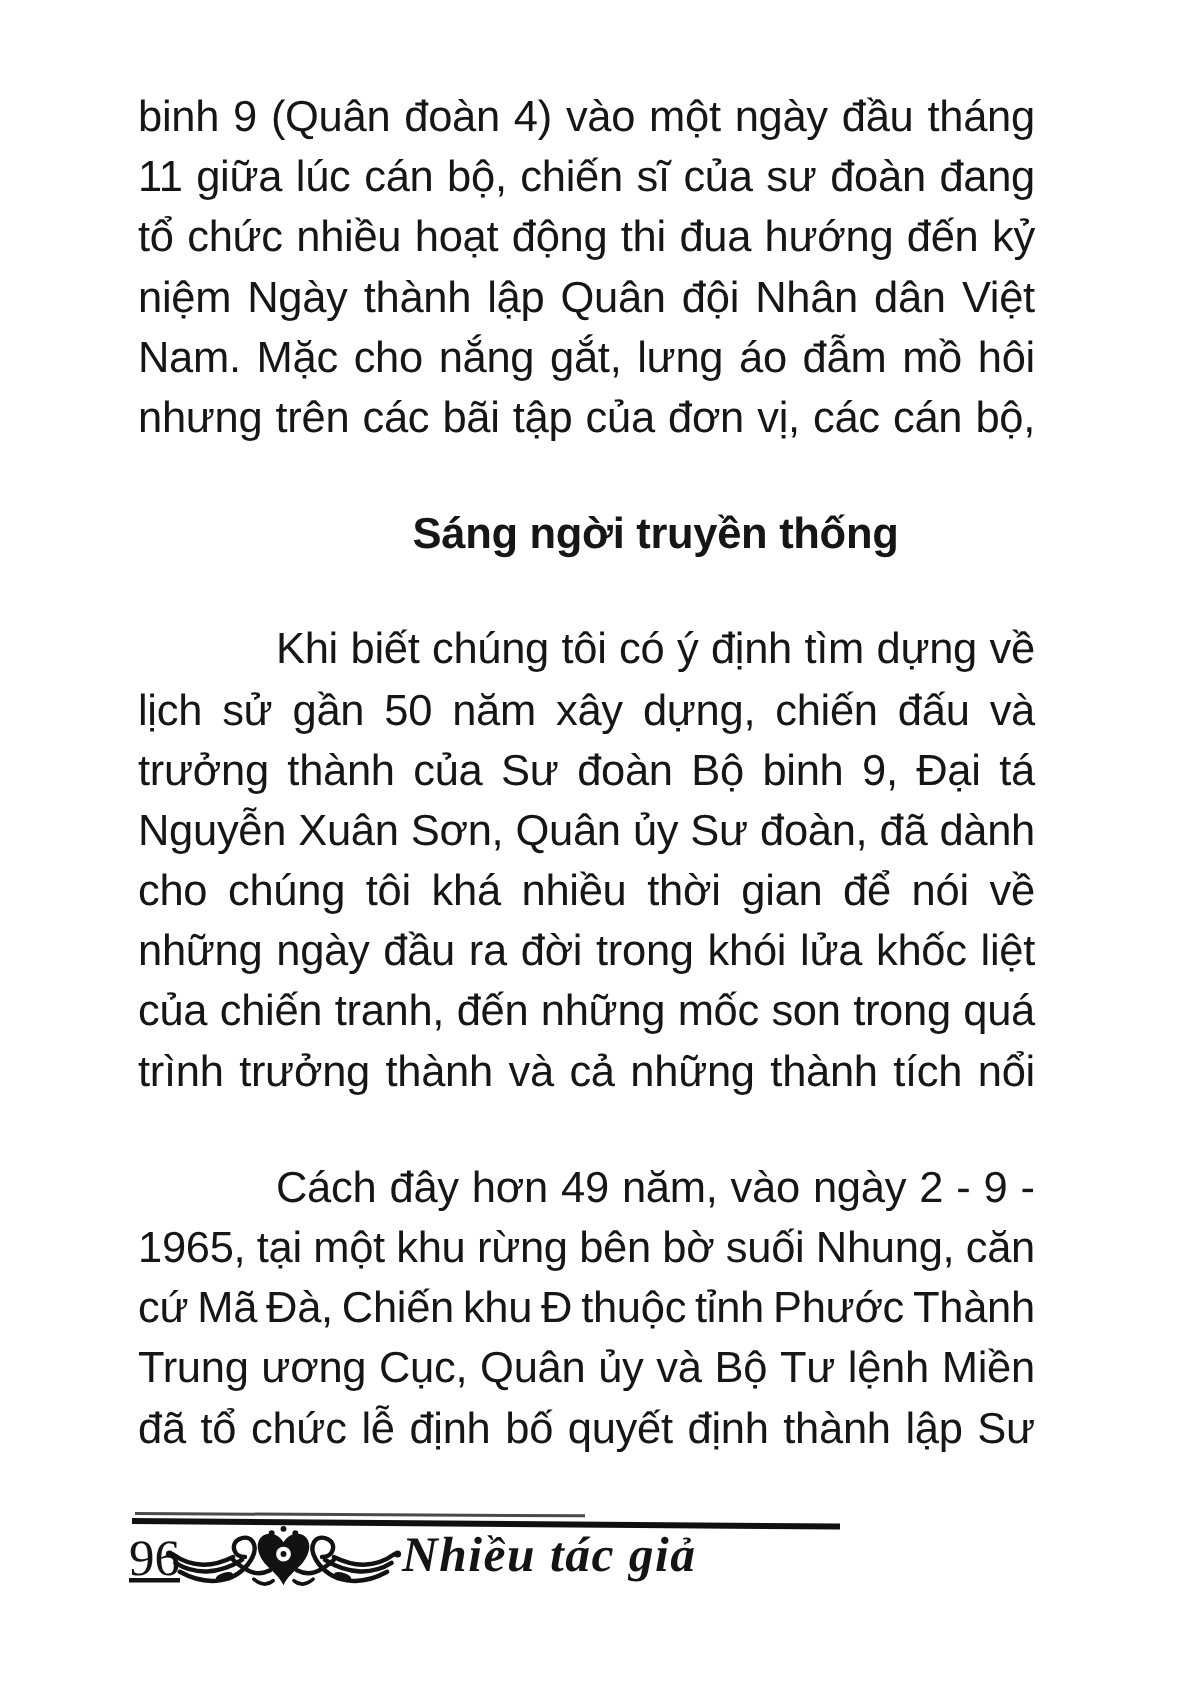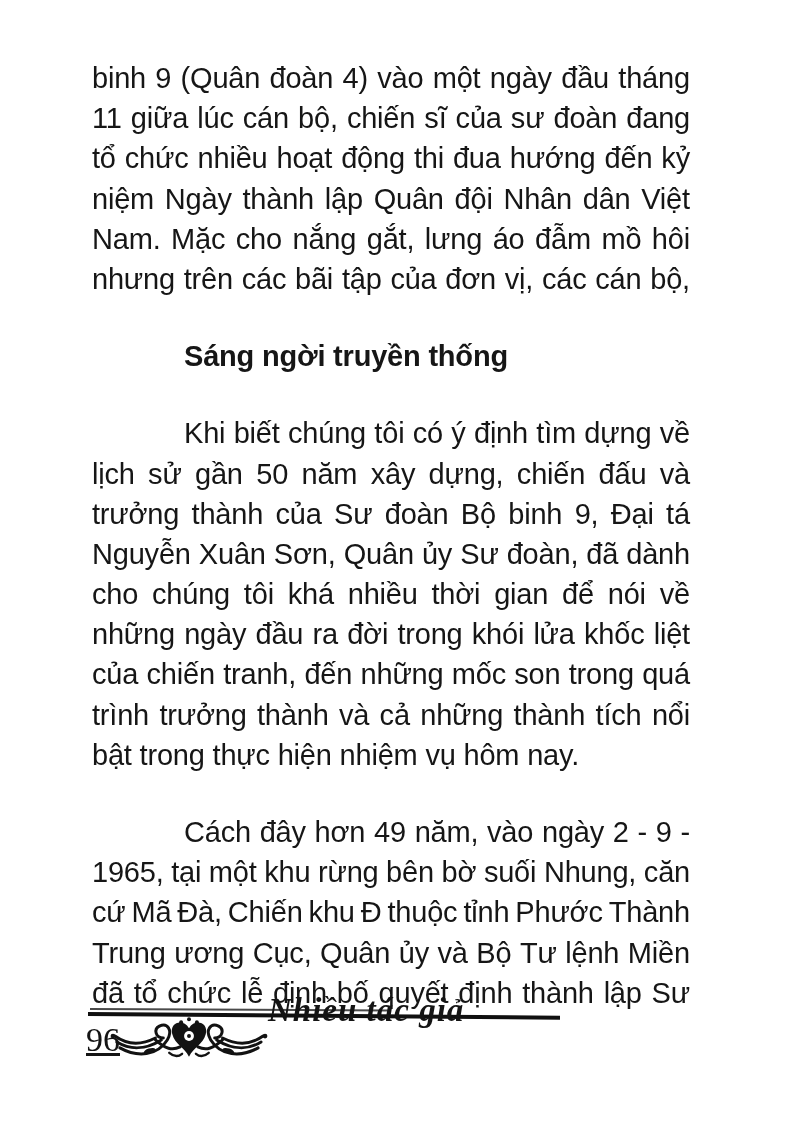--- a/index.html
+++ b/index.html
@@ -21,20 +21,21 @@
   
   .text-block {
     position: absolute;
     left: 92px;
     top: 58px;
     width: 598px;
     font-size: 29px;
     line-height: 40.2px;
     letter-spacing: -0.2px;
     font-weight: 400;
+    text-align: center;
   }
   .line {
     height: 40.2px;
     white-space: nowrap;
   }
   .line.justify {
     display: flex;
     justify-content: space-between;
     flex-wrap: nowrap;
   }
@@ -75,21 +76,21 @@
   .ornament {
     position: absolute;
     left: 110px;
     top: 1014px;
     width: 158px;
     height: 48px;
   }
   .footer-author {
     position: absolute;
     left: 268px;
-    top: 992px;
+    top: 1019px;
     font-family: "Liberation Serif", "DejaVu Serif", serif;
     font-style: italic;
     font-weight: bold;
     font-size: 33px;
     letter-spacing: 1px;
     color: #141414;
     white-space: nowrap;
   }
 </style>
 </head>
@@ -258,21 +259,20 @@
         <span>trình</span>
         <span>trưởng</span>
         <span>thành</span>
         <span>và</span>
         <span>cả</span>
         <span>những</span>
         <span>thành</span>
         <span>tích</span>
         <span>nổi</span>
       </div>
-      <div class="line">bật trong thực hiện nhiệm vụ hôm nay.</div>
       <div class="line justify indent">
         <span>Cách</span>
         <span>đây</span>
         <span>hơn</span>
         <span>49</span>
         <span>năm,</span>
         <span>vào</span>
         <span>ngày</span>
         <span>2</span>
         <span>-</span>

